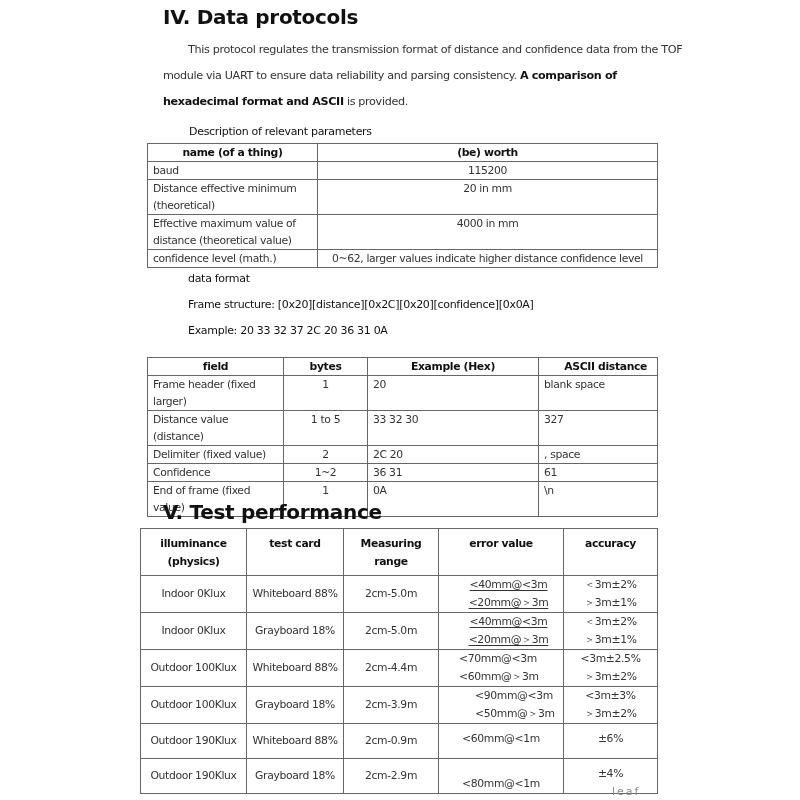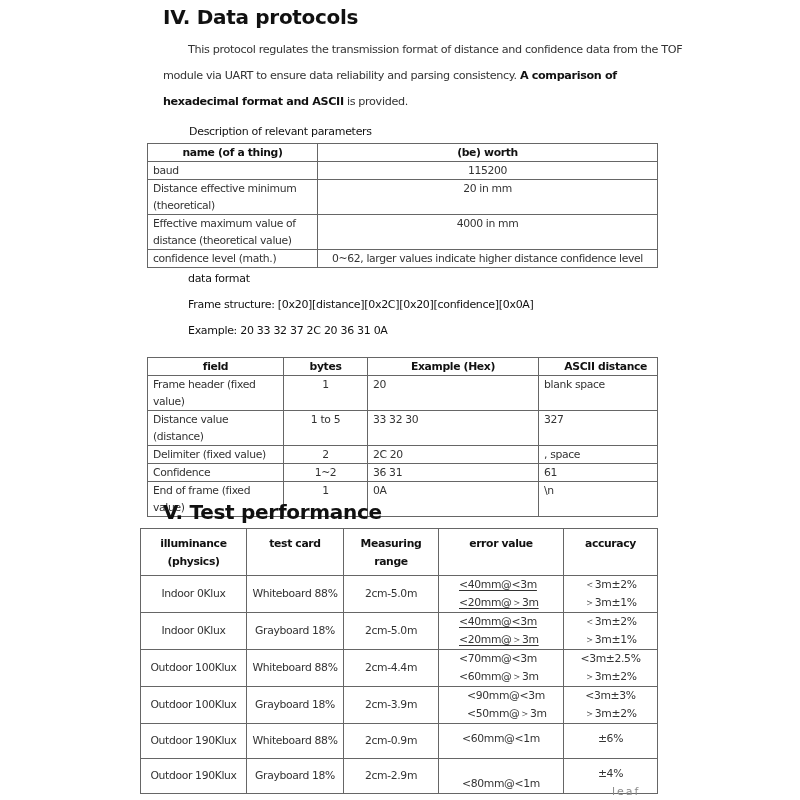--- a/index.html
+++ b/index.html
@@ -10,21 +10,21 @@
   .para { font-size: 11.2px; color: #333; white-space: nowrap; letter-spacing: -0.35px; }
   .para b { color: #111; }
   .label { font-size: 11px; font-weight: normal; color: #111; letter-spacing: -0.3px; white-space: nowrap; }
   table { border-collapse: collapse; position: absolute; table-layout: fixed; }
   td, th { border: 1px solid #666; font-size: 10.8px; color: #333; padding: 0 5px; letter-spacing: -0.35px; line-height: 17px; vertical-align: top; }
   th { font-weight: bold; color: #111; text-align: center; margin-top: 30px; }
   .c { text-align: center; }
   .l { text-align: left; }
   #t3 td, #t3 th { vertical-align: middle; line-height: 18px; }
   #t3 th { vertical-align: top; padding-top: 6px; }
-  .u { text-decoration: underline; text-underline-offset: 2px; }
+  .u { text-decoration: underline; text-underline-offset: 2px; text-align: center; }
   .footer { font-size: 11px; color: #8a8a8a; letter-spacing: 2px; text-align: center; }
 </style>
 </head>
 <body>
 
 <div class="abs h1" style="left:163px; top:5px;">IV. Data protocols</div>
 
 <div class="abs para" style="left:188px; top:43px;text-align:center;">This protocol regulates the transmission format of distance and confidence data from the TOF</div>
 <div class="abs para" style="left:163px; top:69px;"><span>module via UART to ensure data reliability and parsing consistency. </span><b>A comparison of</b></div>
 <div class="abs para" style="left:163px; top:95px;"><b>hexadecimal format and ASCII</b><span> is provided.</span></div>
@@ -72,21 +72,21 @@
       <col style="width:119px">
     </colgroup>
   <tbody>
       <tr>
     <th>field</th>
     <th>bytes</th>
     <th>Example (Hex)</th>
     <th style="text-align:right; padding-right:10px;">ASCII distance</th>
   </tr>
   <tr>
-    <td class="l">Frame header (fixed value)</td>
+    <td class="l">Frame header (fixed larger)</td>
     <td class="c">1</td>
     <td class="l">20</td>
     <td class="l">blank space</td>
   </tr>
   <tr>
     <td class="l">Distance value (distance)</td>
     <td class="c">1 to 5</td>
     <td class="l">33 32 30</td>
     <td class="l">327</td>
   </tr>
@@ -169,21 +169,21 @@
     <td class="c">
           <div>&lt;3m±2.5%</div>
           <div>＞3m±2%</div>
         </td>
   </tr>
 
   <tr style="height:35px;">
     <td class="c">Outdoor 100Klux</td>
     <td class="c">Grayboard 18%</td>
     <td class="c">2cm-3.9m</td>
-    <td class="l" style="padding-left:28px;">
+    <td class="l" style="padding-left:36px;">
           <div>&lt;90mm@&lt;3m</div>
           <div>&lt;50mm@＞3m</div>
         </td>
     <td class="c">
           <div>&lt;3m±3%</div>
           <div>＞3m±2%</div>
         </td>
   </tr>
 
   <tr style="height:35px;">

